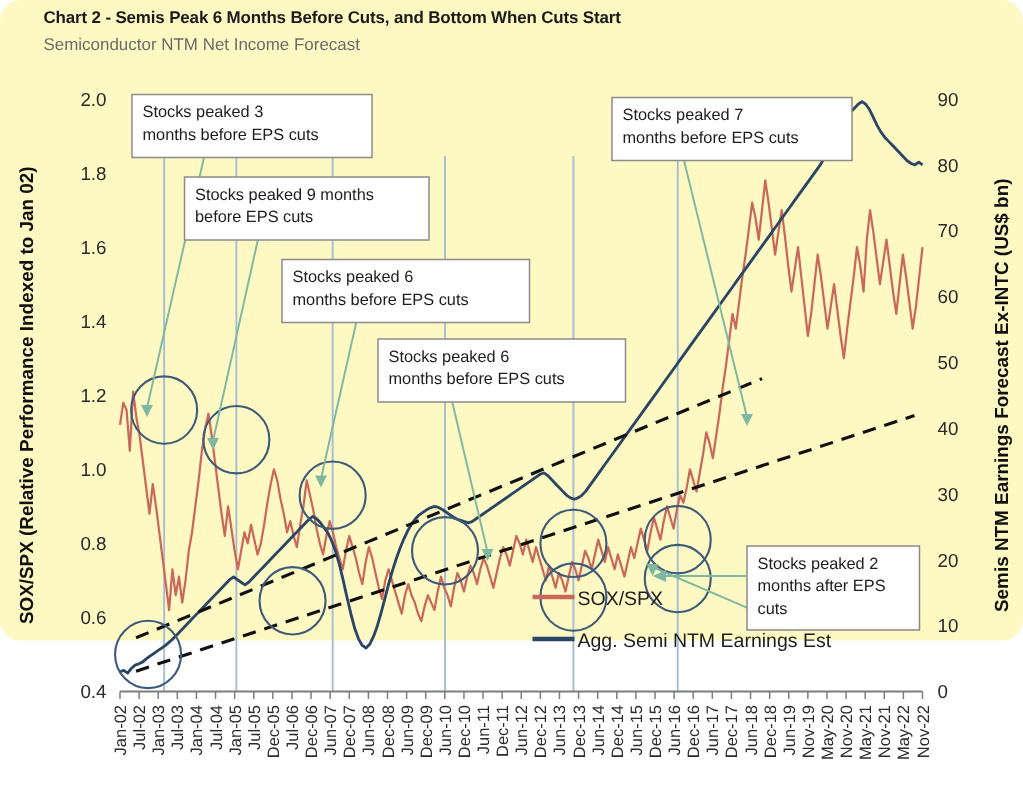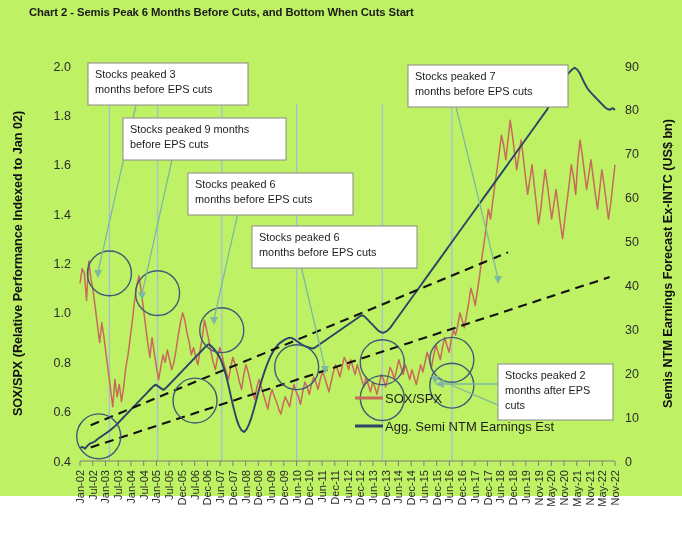--- a/index.html
+++ b/index.html
@@ -1,31 +1,32 @@
 <!DOCTYPE html>
 <html><head>
 <meta charset="utf-8">
 <style>
   html,body{margin:0;padding:0;background:#ffffff;}
   body{width:682px;height:533px;font-family:"Liberation Sans",sans-serif;overflow:hidden;}
-  #root{position:relative;width:682px;height:496px;background:#bef264;}
+  #root{position:relative;width:682px;height:427px;background:#fef9c3;border-radius:14px;}
   .title{position:absolute;left:29px;top:6px;font-size:11.3px;font-weight:bold;color:#1b1b1b;letter-spacing:-0.1px;white-space:nowrap;}
   .subtitle{position:absolute;left:29px;top:24px;font-size:11.3px;color:#6a6a6a;white-space:nowrap;}
   svg{position:absolute;left:0;top:0;}
   .tick-lbl{font-family:"Liberation Sans",sans-serif;font-size:12.5px;fill:#2b2b2b;}
   .ax-title{font-family:"Liberation Sans",sans-serif;font-size:12.6px;font-weight:bold;fill:#111;}
   .xlbl{font-family:"Liberation Sans",sans-serif;font-size:11px;fill:#2b2b2b;}
   .anno-txt{font-family:"Liberation Sans",sans-serif;font-size:10.9px;fill:#1d1d1d;}
   .leg-txt{font-family:"Liberation Sans",sans-serif;font-size:13px;fill:#1d1d1d;}
 </style>
 </head>
 <body>
 
 <div id="root">
   <div class="title">Chart 2 - Semis Peak 6 Months Before Cuts, and Bottom When Cuts Start</div>
+  <div class="subtitle">Semiconductor NTM Net Income Forecast</div>
   <svg id="canvas" width="682" height="533">
       <text x="71" y="465.5" text-anchor="end" class="tick-lbl">0.4</text>
       <text x="71" y="416.125" text-anchor="end" class="tick-lbl">0.6</text>
       <text x="71" y="366.75" text-anchor="end" class="tick-lbl">0.8</text>
       <text x="71" y="317.375" text-anchor="end" class="tick-lbl">1.0</text>
       <text x="71" y="268" text-anchor="end" class="tick-lbl">1.2</text>
       <text x="71" y="218.62500000000006" text-anchor="end" class="tick-lbl">1.4</text>
       <text x="71" y="169.24999999999994" text-anchor="end" class="tick-lbl">1.6</text>
       <text x="71" y="119.87500000000006" text-anchor="end" class="tick-lbl">1.8</text>
       <text x="71" y="70.5" text-anchor="end" class="tick-lbl">2.0</text>

